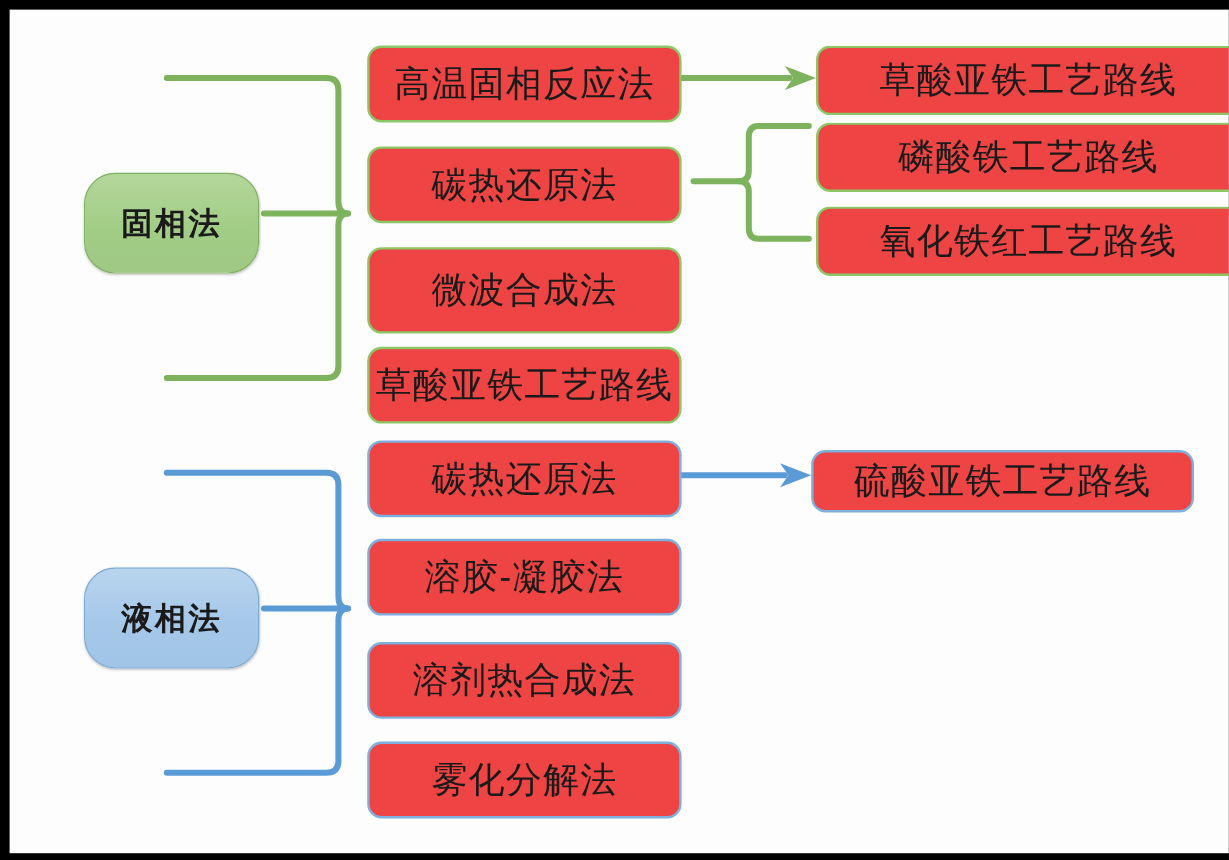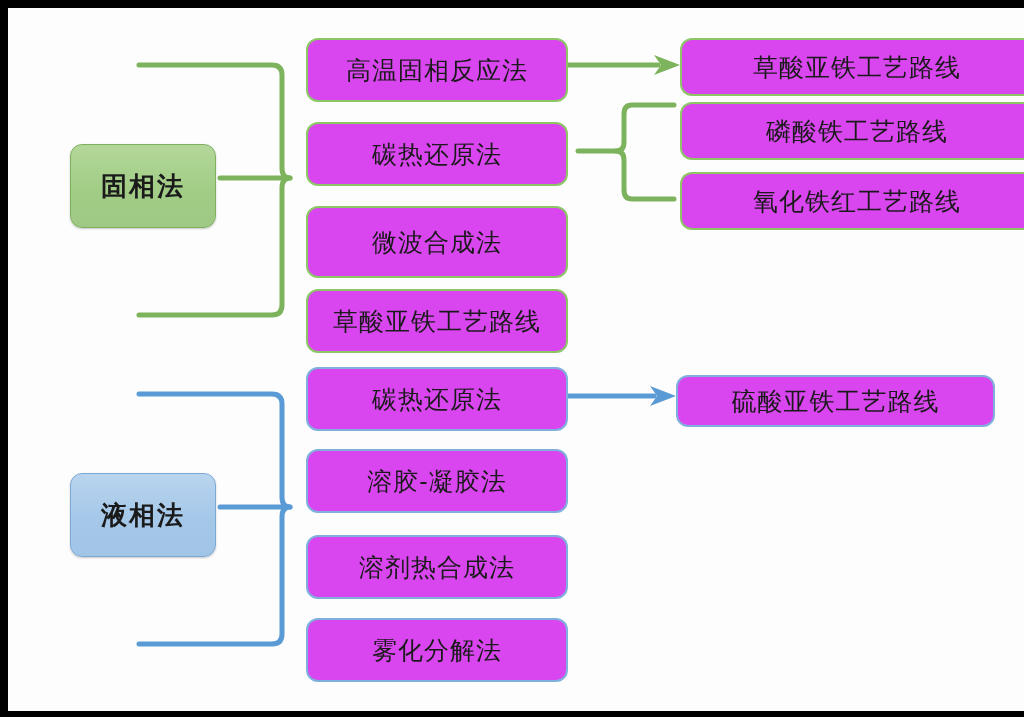--- a/index.html
+++ b/index.html
@@ -28,39 +28,39 @@
     display: flex;
     align-items: center;
     justify-content: center;
     border-radius: 12px;
     color: #1a1a1a;
     white-space: nowrap;
     letter-spacing: 1px;
   }
   
   .root {
-    border-radius: 12px;
+    border-radius: 26px;
     font-size: 26px;
     font-weight: bold;
     letter-spacing: 2px;
   }
   .root-green {
     background: linear-gradient(to bottom, #b3d79a 0%, #a2cd86 55%, #9ec884 100%);
     border: 1px solid #7fb05f;
     box-shadow: 0 1px 2px rgba(0,0,0,0.22);
   }
   .root-blue {
     background: linear-gradient(to bottom, #b9d4ee 0%, #a5c8e9 55%, #a1c5e7 100%);
     border: 1px solid #7aa9d4;
     box-shadow: 0 1px 2px rgba(0,0,0,0.22);
   }
   
   .leaf {
-    background: #d946ef;
-    font-size: 25px;
+    background: #ef4444;
+    font-size: 30px;
     border-width: 2px;
     border-style: solid;
   }
   .leaf-green { border-color: #8cc665; }
   .leaf-blue  { border-color: #7fb0dd; }
 
   .leaf-clipped {
     border-right: none;
     border-top-right-radius: 0;
     border-bottom-right-radius: 0;

